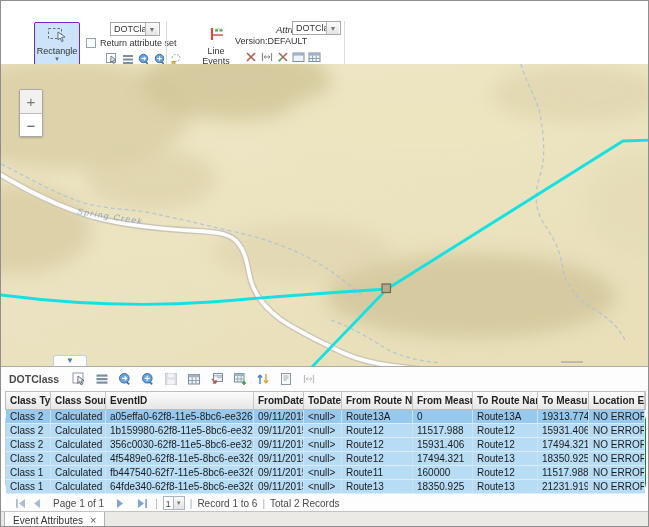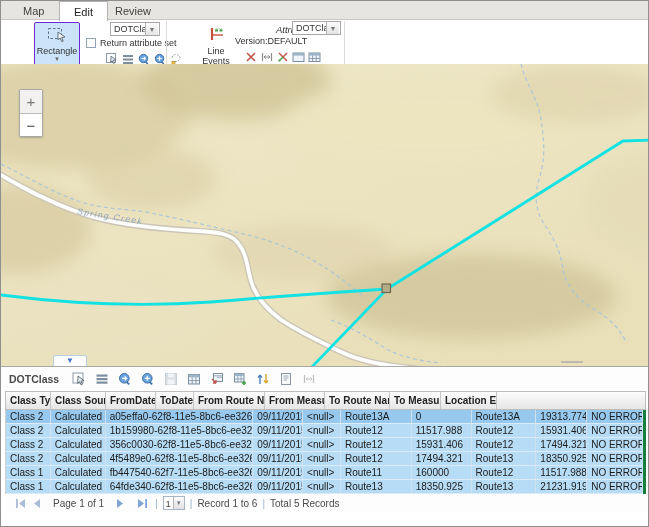--- a/index.html
+++ b/index.html
@@ -42,21 +42,21 @@
 
   
   .panel { position:absolute; left:0; top:365px; width:649px; height:145px; background:#fff; border-top:1px solid #a9a9a9; }
   .ptoolbar { position:absolute; left:0; top:0; width:100%; height:24px; background:#fdfdfd; display:flex; align-items:center; }
   .ptitle { font-size:10.5px; font-weight:bold; color:#4a4a4a; margin:0 10px 0 8px; }
   .ptool { width:20px; height:18px; display:flex; align-items:center; justify-content:center; margin-right:3px; border-radius:2px; }
 
   .gridwrap { position:absolute; left:4px; top:24px; width:641px; }
   .thead { display:flex; height:19px; background:linear-gradient(#fcfcfc,#e6e6e6); border:1px solid #bdbdbd; }
   .th { font-size:10px; font-weight:bold; color:#222; padding:3px 0 0 4px; border-right:1px solid #c6c6c6; overflow:hidden; white-space:nowrap; }
-  .tbody { border-left:1px solid #cfcfcf; border-right:3px solid #15803d; }
+  .tbody { border-left:1px solid #cfcfcf; border-right:1px solid #15803d;border-radius:11px; }
   .tr { display:flex; height:14px; background:#b7dcf5; border-bottom:1px solid #dcebf8; }
   .tr.active { background:#97c8ee; }
   .td { font-size:10px; color:#1b1b1b; padding:1px 0 0 4px; border-right:1px solid #cfe0ef; overflow:hidden; white-space:nowrap; }
 
   .pager { position:absolute; left:6px; top:127px; width:100%; height:18px; display:flex; align-items:center; font-size:10px; color:#4a4a4a; background:#fdfdfd; }
   .pgbtn { width:16px; height:14px; display:flex; align-items:center; justify-content:center; }
   .pgsep { color:#9ab0c8; margin:0 5px; }
   .pagebox { width:22px; height:14px; border:1px solid #a7b6c6; display:flex; align-items:center; }
   .pagebox .v { flex:1; text-align:center; font-size:9.5px; }
   .pagebox .a { width:11px; height:12px; background:linear-gradient(#fafafa,#e2e2e2); border-left:1px solid #b5b5b5; font-size:6px; color:#777; display:flex; align-items:center; justify-content:center; }
@@ -66,25 +66,20 @@
   .btab { position:absolute; left:3px; top:0px; height:17px; background:#fff; border:1px solid #b5b3b0; border-top:none; display:flex; align-items:center; padding:0 8px; gap:7px; }
   .btab .t { font-size:10px; color:#333; }
   .btab .x { font-size:11px; color:#555; line-height:10px; }
 </style>
 </head>
 <body>
 
 <div id="app">
 
   <div class="ribbon">
-    <div class="tabstrip">
-      <div class="rtab" style="left:8px;">Map</div>
-      <div class="rtab active" style="left:58px;">Edit</div>
-      <div class="rtab" style="left:100px;">Review</div>
-    </div>
 
     <div class="ribbon-body">
 
 
       <div class="bigbtn hl" style="left:33px; width:46px;">
         <span class="ic">
           <svg width="20" height="17">
               <rect x="1.5" y="2.5" width="13" height="10" fill="none" stroke="#5a7186" stroke-dasharray="2.5 2"></rect>
               <path d="M11,6 L18,11 L14.6,11.5 L16.2,15 L14.8,15.7 L13.2,12.1 L11,13.8 Z" fill="#f2f6fa" stroke="#55606b" stroke-width="0.9"></path>
             </svg>
@@ -335,20 +330,21 @@
             <path d="M2.5,3 L2.5,11 M11.5,3 L11.5,11" stroke="#8a8a8a" stroke-width="1.2"></path>
             <path d="M4,7 L10,7 M8.4,5.4 L10,7 L8.4,8.6 M5.6,5.4 L4,7 L5.6,8.6" stroke="#8a8a8a" stroke-width="0.9" fill="none"></path>
           </svg>
         </span>
     </div>
 
     <div class="gridwrap">
       <div class="thead">
           <div class="th" style="width: 45px;">Class Type</div>
           <div class="th" style="width: 55px;">Class Source</div>
+          <div class="th" style="width: 148px;">EventID</div>
           <div class="th" style="width: 50px;">FromDate</div>
           <div class="th" style="width: 38px;">ToDate</div>
           <div class="th" style="width: 71px;">From Route Name</div>
           <div class="th" style="width: 60px;">From Measure</div>
           <div class="th" style="width: 65px;">To Route Name</div>
           <div class="th" style="width: 51px;">To Measure</div>
           <div class="th" style="width: 56px;">Location Error</div>
         </div>
       <div class="tbody">
           <div class="tr active">
@@ -451,18 +447,24 @@
           </svg>
         </span>
       <span class="pgsep">|</span>
       <span class="pagebox">
         <span class="v">1</span>
         <span class="a">▼</span>
       </span>
       <span class="pgsep">|</span>
       <span>Record 1 to 6</span>
       <span class="pgsep">|</span>
-      <span>Total 5 Records</span>
+      <span>Total 2 Records</span>
     </div>
   </div>
 
+  <div class="tabbar">
+    <div class="btab">
+      <span class="t">Event Attributes</span>
+      <span class="x">×</span>
+    </div>
+  </div>
 
 </div>
 
 </body></html>

